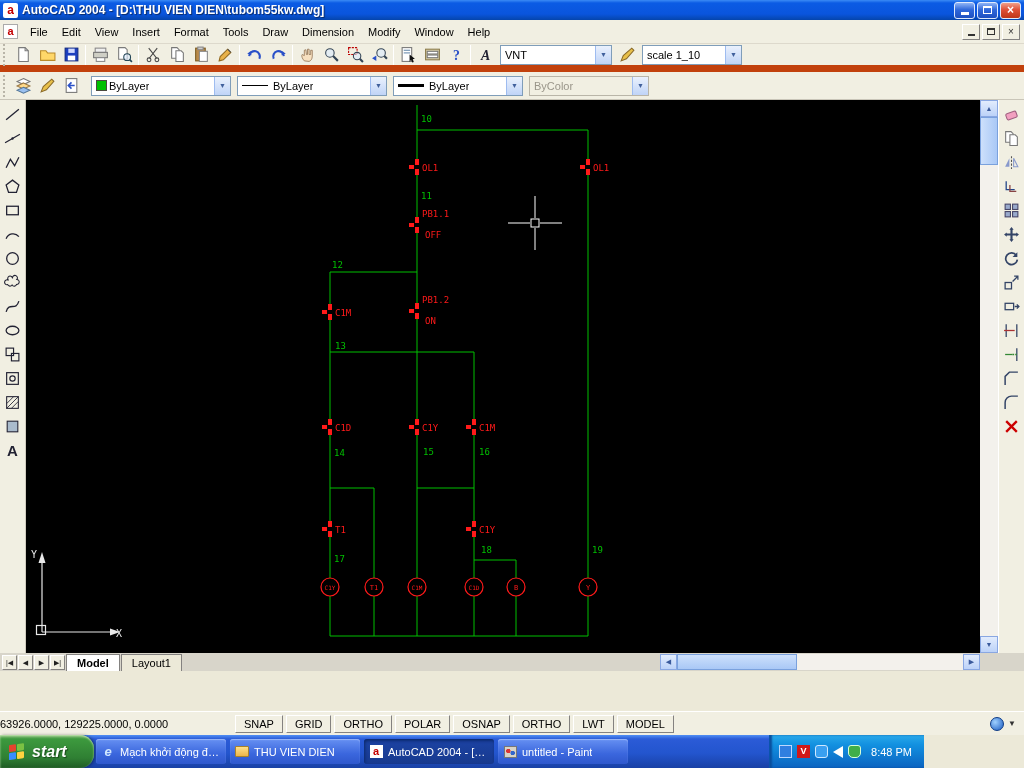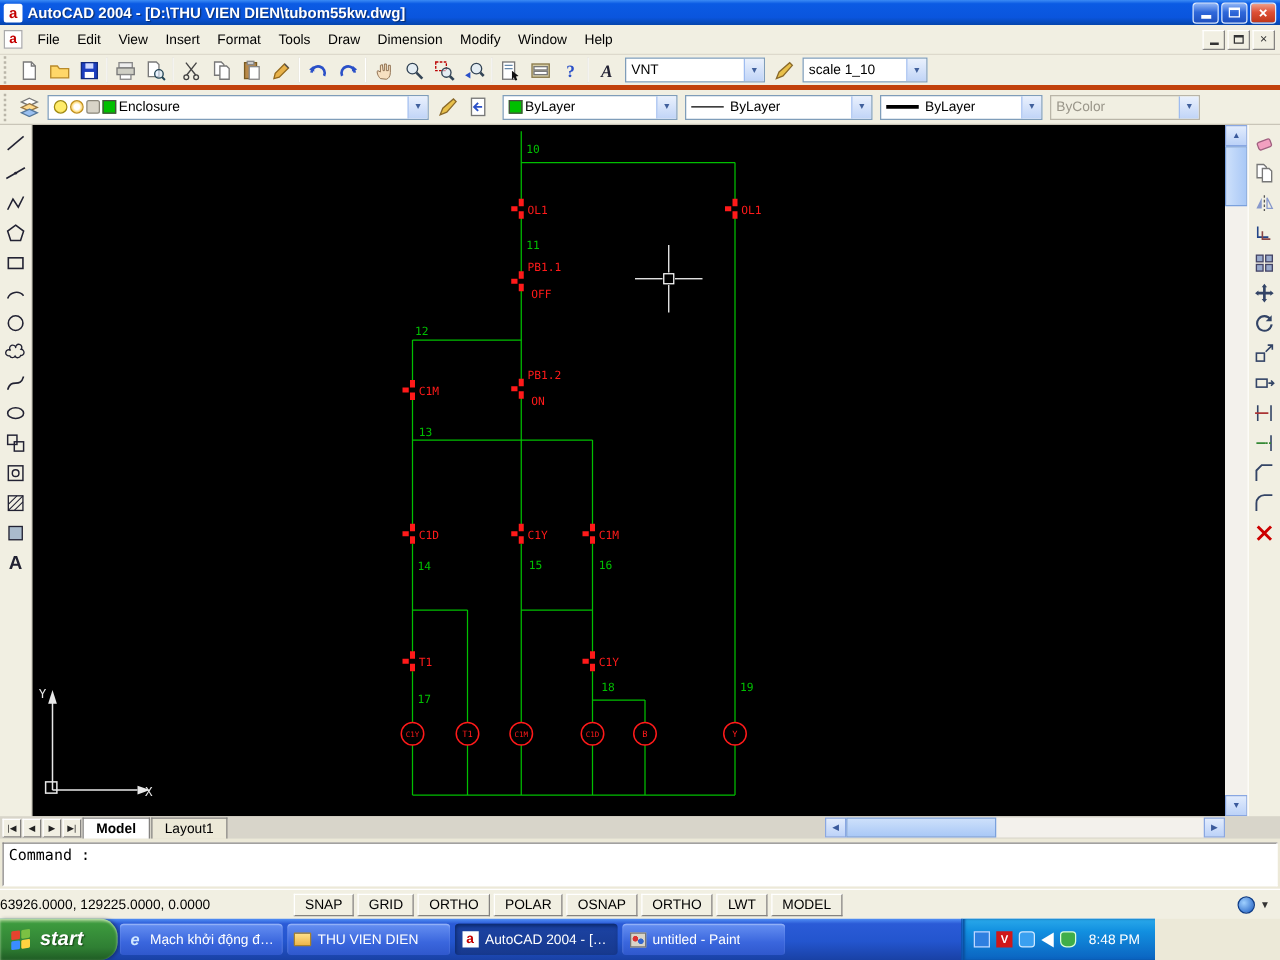--- a/index.html
+++ b/index.html
@@ -27,21 +27,21 @@
     font-size:11px;text-align:center;line-height:13px;margin-right:5px;flex:none;}
   .menu-item{padding:4px 7px;color:#000;}
   .mdi-btns{margin-left:auto;display:flex;gap:2px;padding-right:4px;}
   .mbtn{width:18px;height:16px;background:#f1efe2;border:1px solid;border-color:#fff #848280 #848280 #fff;
     display:flex;align-items:center;justify-content:center;color:#333;font-size:10px;}
   .mg-min{width:7px;height:2px;background:#333;margin-top:7px;}
   .mg-rest{width:8px;height:7px;border:1px solid #333;border-top:2px solid #333;}
 
   
   .tbar{position:absolute;left:0;width:1024px;background:#f1efe2;display:flex;align-items:center;padding-left:2px;}
-  .row1{top:44px;height:28px;border-bottom:4px solid #c2410c;}
+  .row1{top:44px;height:28px;border-bottom:7px solid #c2410c;}
   .row2{top:72px;height:28px;border-bottom:1px solid #c9c5b8;}
   .grip{width:5px;height:22px;border-left:2px dotted #b9b5a8;margin:0 3px 0 1px;flex:none;}
   .tbtn{width:24px;height:24px;display:flex;align-items:center;justify-content:center;flex:none;}
   .tsep{width:1px;height:20px;background:#c9c5b8;border-right:1px solid #fff;margin:0 2px;flex:none;}
   .ic{width:17px;height:17px;}
   .combo{height:20px;background:#fff;border:1px solid #7f9db9;display:flex;align-items:center;
     font-size:11px;padding-left:4px;margin:0 3px;flex:none;overflow:hidden;}
   .combo .arrow{margin-left:auto;width:16px;height:18px;flex:none;
     background:linear-gradient(180deg,#eaf1fd,#c0d4f7);border-left:1px solid #9ebcf0;
     display:flex;align-items:center;justify-content:center;color:#40609c;font-size:7px;}
@@ -491,28 +491,20 @@
     </span>
   </div>
 
   <div class="tbar row2">
     <span class="grip"></span>
     <span class="tbtn">
         <svg class="ic" viewBox="0 0 16 16">
           <use href="#s-layers"></use>
         </svg>
       </span>
-    <span class="combo" style="width:305px">
-      <span class="mini bulb"></span>
-      <span class="mini sun"></span>
-      <span class="mini lock"></span>
-      <span class="mini chip"></span>
-      <span class="cval">Enclosure</span>
-      <span class="arrow">▼</span>
-    </span>
     <span class="tbtn">
         <svg class="ic" viewBox="0 0 16 16">
           <use href="#s-pen"></use>
         </svg>
       </span>
     <span class="tbtn">
         <svg class="ic" viewBox="0 0 16 16">
           <use href="#s-layprev"></use>
         </svg>
       </span>
@@ -834,25 +826,20 @@
     <span class="tab active">Model</span>
     <span class="tab">Layout1</span>
     <div class="hscroll">
       <span class="sbtnbox">◀</span>
       <span class="hthumb"></span>
       <span style="flex:1"></span>
       <span class="sbtnbox">▶</span>
     </div>
   </div>
 
-  <div class="cmdwin">
-    <div class="cmdbox">
-      <span>Command :</span>
-    </div>
-  </div>
 
   <div class="statusbar">
     <span class="coords">63926.0000, 129225.0000, 0.0000</span>
     <span class="sbtn">SNAP</span>
     <span class="sbtn">GRID</span>
     <span class="sbtn">ORTHO</span>
     <span class="sbtn">POLAR</span>
     <span class="sbtn">OSNAP</span>
     <span class="sbtn">ORTHO</span>
     <span class="sbtn">LWT</span>

